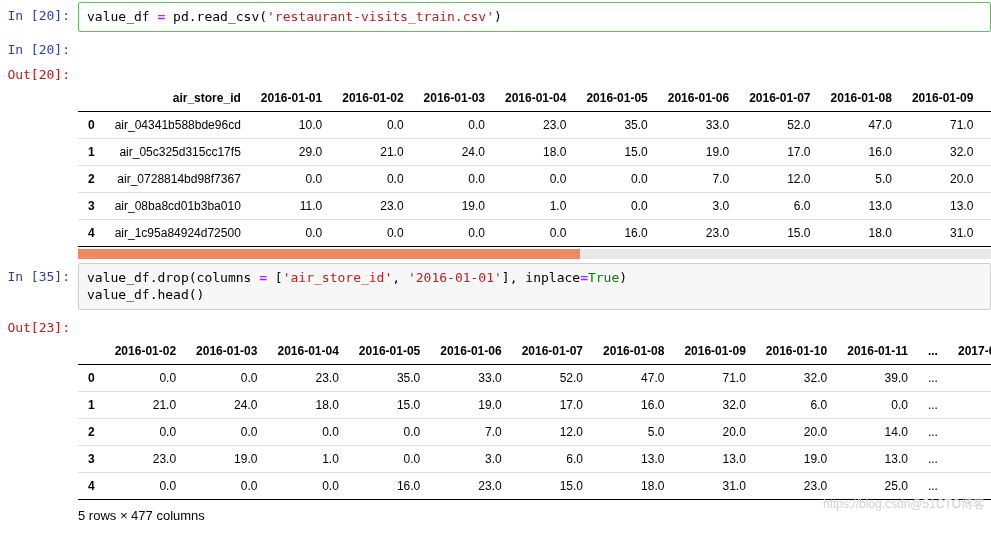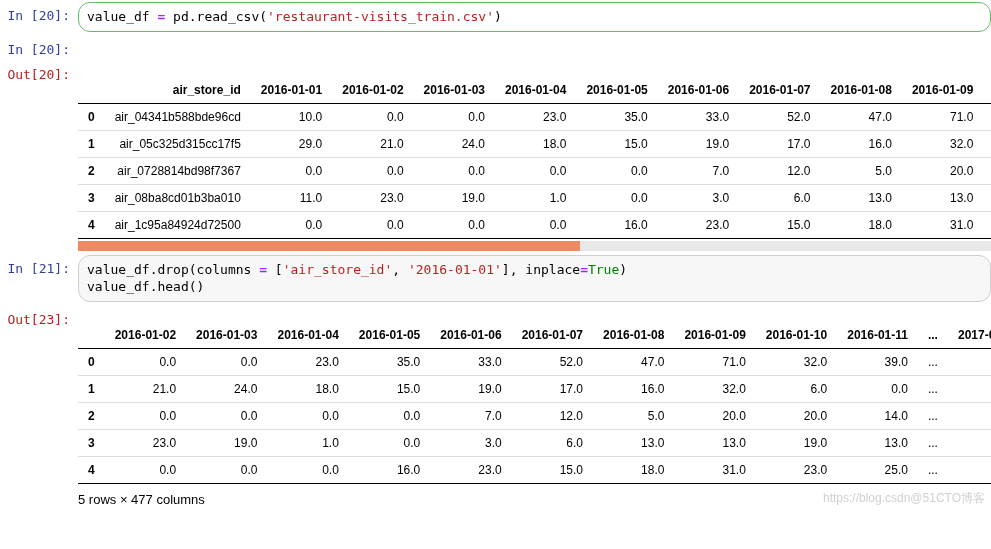--- a/index.html
+++ b/index.html
@@ -1,28 +1,28 @@
 <!DOCTYPE html>
 <html><head>
 <meta charset="utf-8">
 <style>
   body{margin:0;font-family:"Helvetica Neue",Helvetica,Arial,sans-serif;font-size:13px;color:#000;background:#fff;position:relative}
   .cell{display:flex;padding:2px 0;align-items:flex-start}
   .prompt{width:70px;flex-shrink:0;text-align:right;padding:6px 8px 0 0;font-family:Menlo,Monaco,Consolas,monospace;font-size:13px}
   .prompt-in{color:#303F9F}
   .prompt-out{color:#b91c1c}
   .cell-body{flex:1;min-width:0}
-  .code-box{border:1px solid #cfcfcf;border-radius:12px;background:#f7f7f7;padding:5px 8px;font-family:Menlo,Monaco,Consolas,monospace;font-size:13px;line-height:1.35;white-space:pre}
+  .code-box{border:1px solid #cfcfcf;border-radius:2px;background:#f7f7f7;padding:5px 8px;font-family:Menlo,Monaco,Consolas,monospace;font-size:13px;line-height:1.35;white-space:pre}
   .code-box.selected{border-color:#66BB6A;background:#fff}
   .tok-var{color:#000}
   .tok-op{color:#AA22FF;font-weight:bold}
   .tok-fn{color:#000}
   .tok-str{color:#BA2121}
   .tok-kw{color:#008000;font-weight:normal}
-  .output-area{margin-top:16px;overflow-x:auto}
+  .output-area{margin-top:24px;overflow-x:auto}
   table.df{border-collapse:collapse;font-size:12px;width:max-content}
   table.df th,table.df td{padding:6px 10px;text-align:right;white-space:nowrap}
   table.df thead th{border-bottom:1px solid #000;font-weight:bold}
   table.df tbody th{font-weight:bold;text-align:right}
   table.df tbody tr{border-bottom:1px solid #ddd}
   table.df tbody tr:last-child{border-bottom:1px solid #000}
   .shape{font-size:13px;padding:8px 0 4px 0}
   .scroll-track{height:10px;background:#e8e8e8;position:relative;margin-top:2px}
   .scroll-thumb{position:absolute;left:0;top:0;height:100%;width:55%;background:#ED8A63}
   .watermark{position:absolute;right:6px;color:#d0d0d0;font-size:12px;font-family:Arial,sans-serif;z-index:10}
@@ -135,21 +135,21 @@
           </tbody>
         </table>
       <div class="scroll-track">
         <div class="scroll-thumb"></div>
       </div>
     </div>
   </div>
 </div>
 
 <div class="cell">
-  <div class="prompt prompt-in">In [21]:</div>
+  <div class="prompt prompt-in">In [35]:</div>
   <div class="cell-body">
     <div class="code-box"><span class="tok-var">value_df</span><span class="tok-fn">.drop(columns </span><span class="tok-op">=</span><span class="tok-fn"> [</span><span class="tok-str">'air_store_id'</span><span class="tok-fn">, </span><span class="tok-str">'2016-01-01'</span><span class="tok-fn">], inplace</span><span class="tok-op">=</span><span class="tok-kw">True</span><span class="tok-fn">)</span>
 <span class="tok-var">value_df</span><span class="tok-fn">.head()</span></div>
   </div>
 </div>
 <div class="cell">
   <div class="prompt prompt-out">Out[23]:</div>
   <div class="cell-body">
     <div class="output-area">
       <table class="df" id="tbl2">
@@ -246,13 +246,13 @@
               <td>...</td>
               <td>11.0</td>
             </tr>
           </tbody>
         </table>
       <div class="shape">5 rows × 477 columns</div>
     </div>
   </div>
 </div>
 
-<div class="watermark" style="bottom:6px">https://blog.csdn@51CTO博客</div>
+<div class="watermark" style="bottom:16px">https://blog.csdn@51CTO博客</div>
 
 </body></html>

